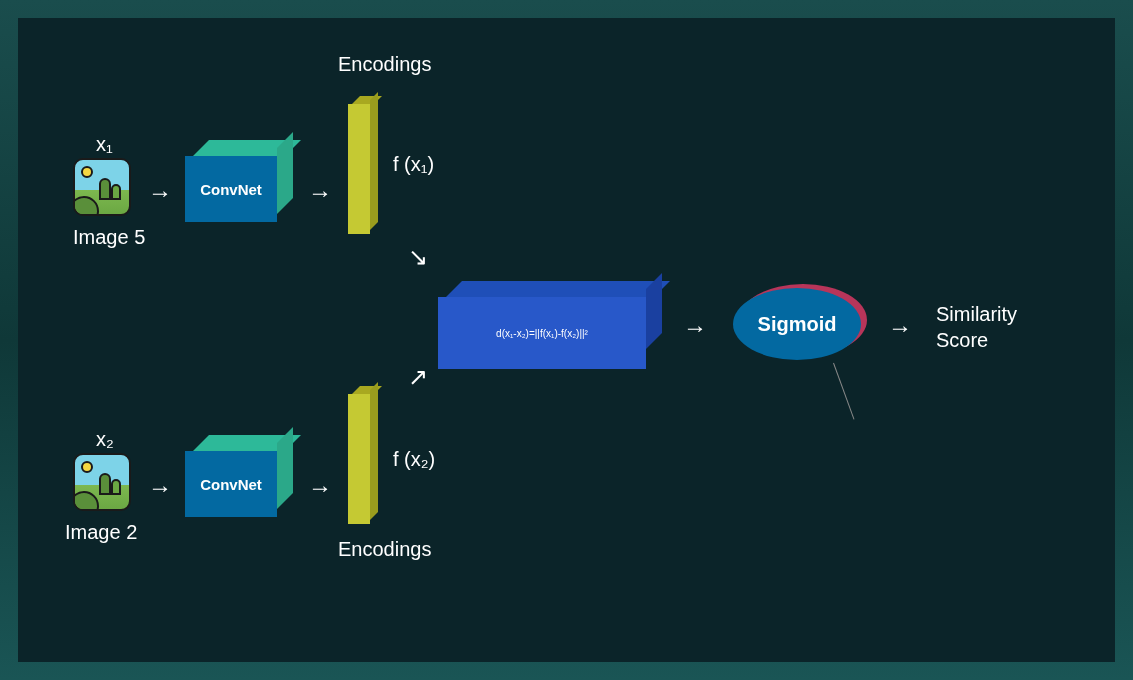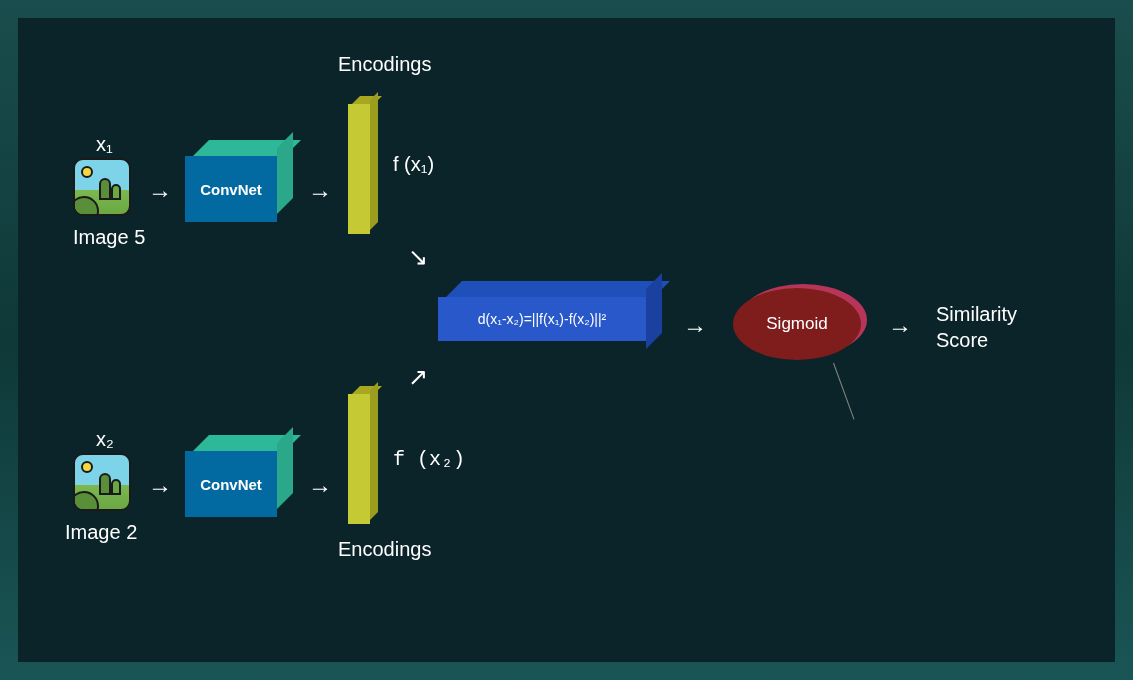--- a/index.html
+++ b/index.html
@@ -92,23 +92,23 @@
   }
   .distbox-top {
     position:absolute; top:0; left:8px;
     width:208px; height:16px;
     background:#1f4fb8;
     transform: skewX(-45deg);
     transform-origin: bottom left;
   }
   .distbox-front {
     position:absolute; top:16px; left:0;
-    width:208px; height:44px;
+    width:208px; height:72px;
     background:#2858c9;
-    color:#fff; font-size:14px;
+    color:#fff; font-size:10px;
     display:flex; align-items:center; justify-content:center;
   }
   .distbox-side {
     position:absolute; top:8px; left:208px;
     width:16px; height:60px;
     background:#1a40a0;
     transform: skewY(-45deg);
     transform-origin: top left;
   }
 
@@ -120,22 +120,22 @@
   .sig-back {
     position:absolute; top:-4px; left:6px;
     width:128px; height:72px;
     border-radius:50%;
     background:#b8355a;
   }
   .sig-front {
     position:absolute; top:0; left:0;
     width:128px; height:72px;
     border-radius:50%;
-    background:#7f1d1d;
-    color:#fff; font-weight:400; font-size:17px;
+    background:#0369a1;
+    color:#fff; font-weight:700; font-size:20px;
     display:flex; align-items:center; justify-content:center;
   }
 
   
   .arrow {
     position:absolute;
     color:#fff;
     font-size:24px;
   }
   .callout-line {
@@ -198,21 +198,21 @@
 
   <div class="label" style="top:283px; left:918px; text-align:left; line-height:1.3;">Similarity<br>Score</div>
 
   <div class="arrow" style="top:345px; left:390px;">↗</div>
 
   <div class="encbar" style="top:368px; left:330px;">
     <div class="encbar-top"></div>
       <div class="encbar-side"></div>
       <div class="encbar-front"></div>
   </div>
-  <div class="label" style="top:430px; left:375px;font-family:Liberation Mono, monospace;">f (x₂)</div>
+  <div class="label" style="top:430px; left:375px;">f (x₂)</div>
 
   <div class="label" style="top:410px; left:78px;text-align:right;">x₂</div>
   <div class="imgicon" style="top:435px; left:55px;">
     <div class="sun"></div>
       <div class="hill1"></div>
       <div class="tree1"></div>
       <div class="tree2"></div>
   </div>
   <div class="label" style="top:503px; left:47px;">Image 2</div>
 

